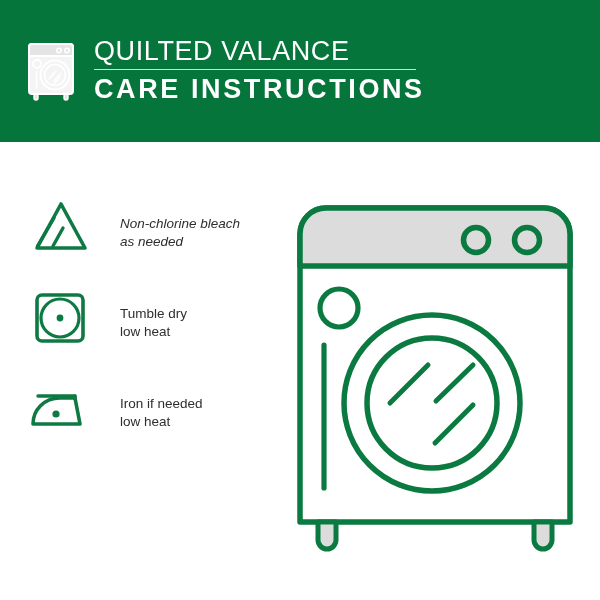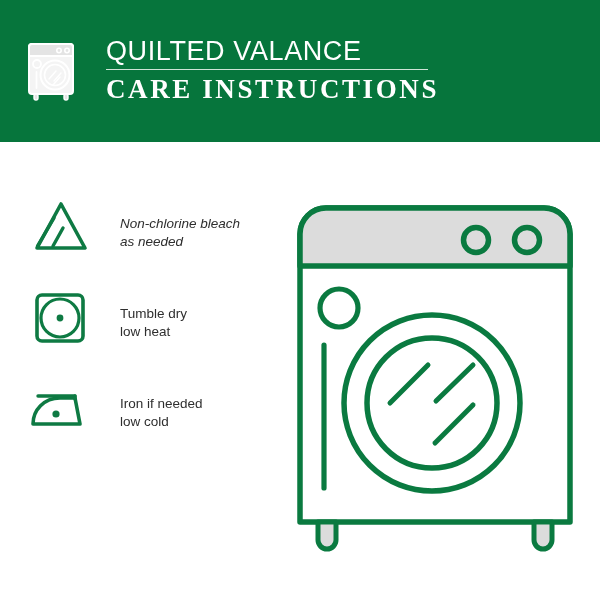--- a/index.html
+++ b/index.html
@@ -37,21 +37,21 @@
     display: flex;
     align-items: flex-start;
   }
   .header-icon {
     width: 58px;
     height: 62px;
     flex: 0 0 auto;
     margin-top: 4px;
   }
   .header-text {
-    margin-left: 24px;
+    margin-left: 12px;
     padding-top: 0px;
   }
   .title-main {
     color: #ffffff;
     font-size: 27px;
     font-weight: 400;
     letter-spacing: 0.6px;
     line-height: 30px;
     white-space: nowrap;
     font-family: "Liberation Sans", sans-serif;
@@ -62,21 +62,21 @@
     margin: 3px 0 3px 0;
     width: 322px;
   }
   .title-sub {
     color: #ffffff;
     font-size: 27px;
     font-weight: 700;
     letter-spacing: 2.6px;
     line-height: 32px;
     white-space: nowrap;
-    font-family: Liberation Serif, serif;
+    font-family: Liberation Sans, sans-serif;
   }
 
   
   .care-list {
     position: absolute;
     left: 30px;
     top: 196px;
     width: 250px;
   }
   .care-row {
@@ -189,21 +189,21 @@
           <path d="M3 48
                    C 3 34, 14 22, 30 22
                    L 45 22
                    L 50 48 Z" fill="none" stroke="#0e7a43" stroke-width="3.6" stroke-linejoin="round"></path>
           <path d="M8 20 L 45 20" fill="none" stroke="#0e7a43" stroke-width="3.4" stroke-linecap="round"></path>
           <path d="M45 20 L 45 23" stroke="#0e7a43" stroke-width="3.4" stroke-linecap="round"></path>
           <circle cx="26" cy="38" r="3.6" fill="#0e7a43"></circle>
         </svg>
       </span>
       <div class="care-text">Iron if needed
-low cold</div>
+low heat</div>
     </div>
 
   </div>
 
   <div class="washer">
     <svg viewBox="0 0 286 360" width="286" height="360" aria-hidden="true">
 
       <path d="M8 36 a26 26 0 0 1 26 -26 h218 a26 26 0 0 1 26 26 v288 h-270 z" fill="#ffffff" stroke="#0a7a40" stroke-width="5.5" stroke-linejoin="round"></path>
 
       <path d="M8 36 a26 26 0 0 1 26 -26 h218 a26 26 0 0 1 26 26 v32 h-270 z" fill="#dcdcdc" stroke="none"></path>

